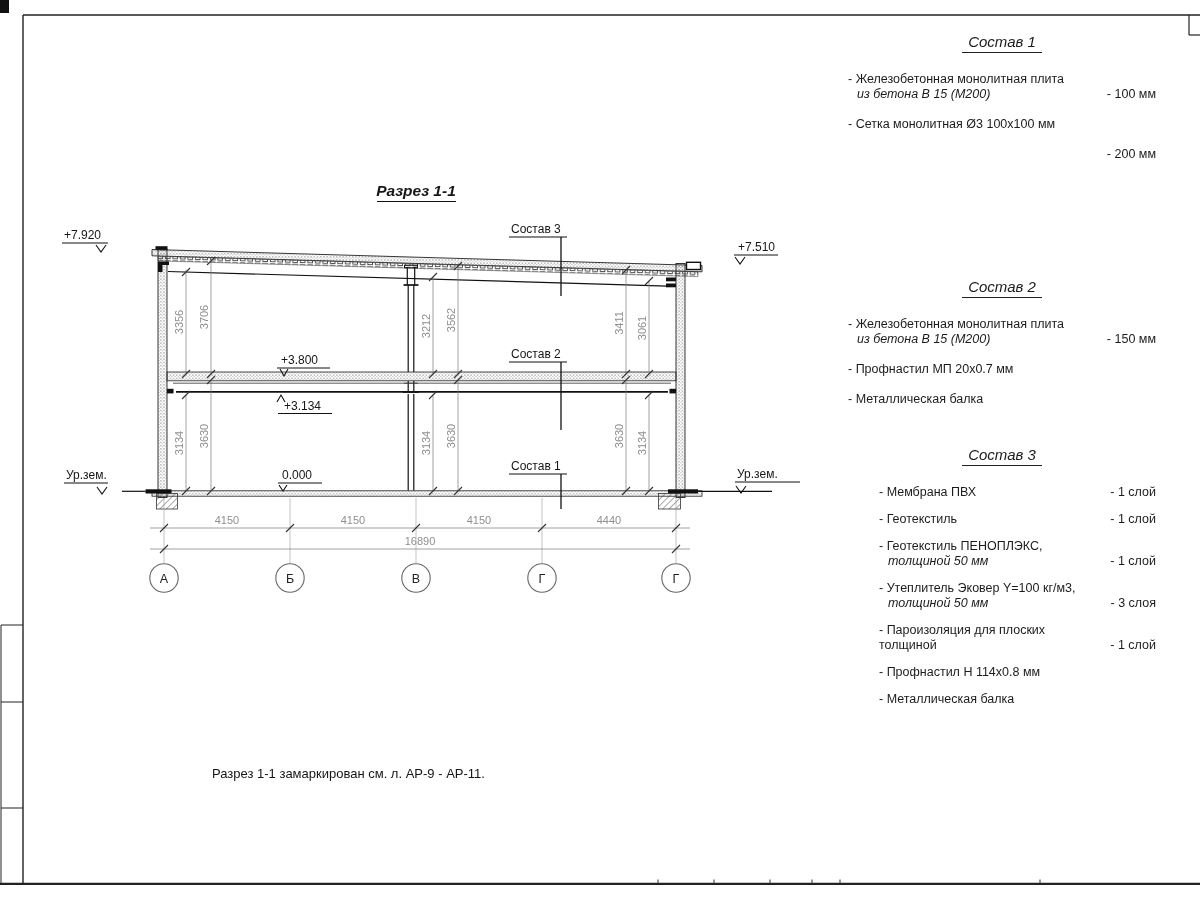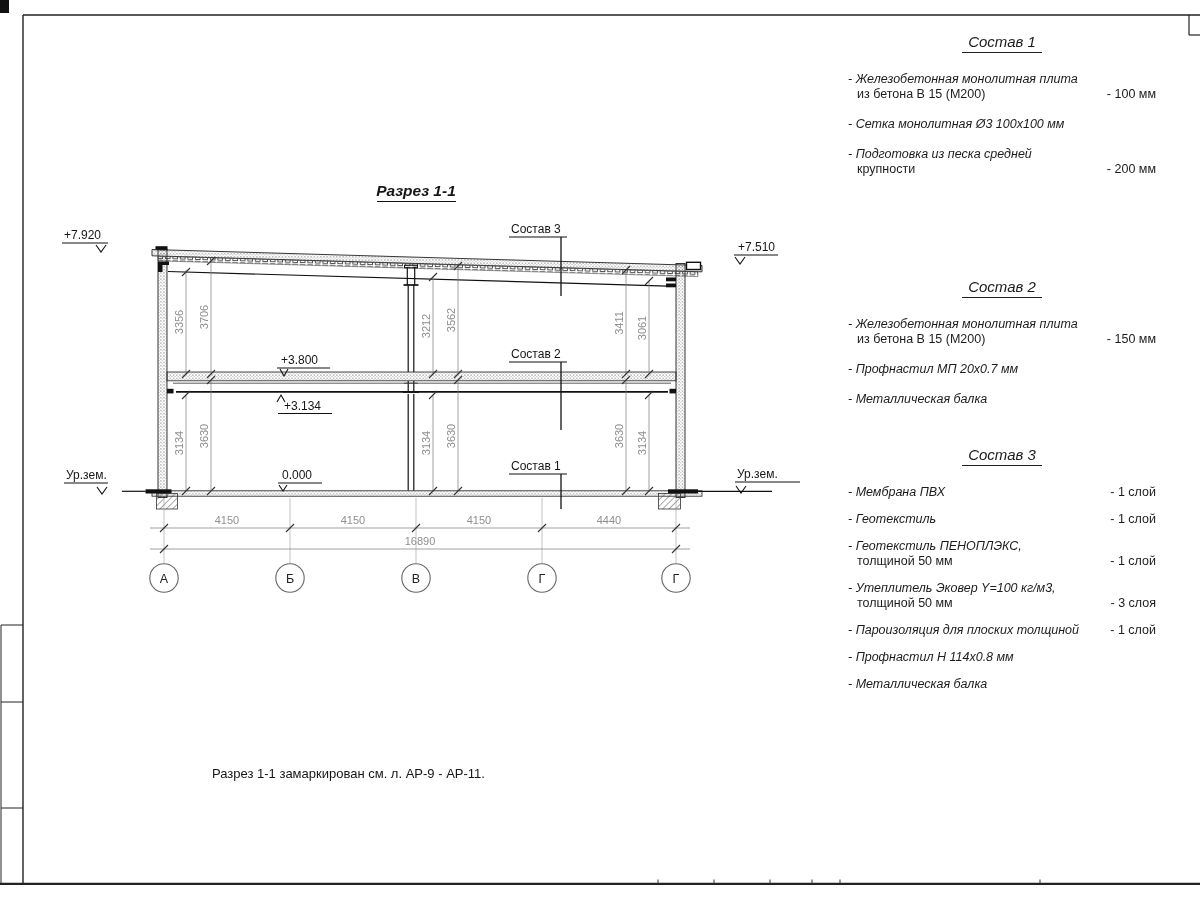--- a/index.html
+++ b/index.html
@@ -19,24 +19,24 @@
   .mid{stroke:#111;stroke-width:1.2;fill:none;}
   .thick{stroke:#111;stroke-width:1.7;fill:none;}
   .lead{stroke:#111;stroke-width:1.3;fill:none;}
   .frame{stroke:#222;fill:none;}
   .specs{position:absolute;left:848px;top:0;width:308px;color:#1c1c1c;font-size:12.5px;}
   .spec-block{position:absolute;left:0;width:308px;}
   #s1{top:33px}#s2{top:278px}#s3{top:446px}
   .spec-title{text-align:center;font-style:italic;font-size:15px;margin:0 0 22px 0;}
   .spec-title span{border-bottom:1.2px solid #222;padding:0 6px 2px;}
   .spec-item{display:flex;margin-bottom:15px;line-height:15px;}
-  #s3 .spec-item{margin-bottom:12px;}
+  #s3 .spec-item{margin-bottom:12px;margin-left:31px;}
   .txt{flex:1;}
-  .l1{display:block;font-style:italic;}
-  .l2{display:block;padding-left:9px;}
+  .l1{display:block;}
+  .l2{display:block;padding-left:9px;font-style:italic;}
   .val{margin-left:auto;align-self:flex-end;white-space:nowrap;padding-left:6px;}
 </style>
 </head>
 <body>
 
 <div class="page">
 
 <svg width="1200" height="900" viewBox="0 0 1200 900">
   <defs>
     <pattern id="stip" width="3.2" height="3.2" patternUnits="userSpaceOnUse">
@@ -270,24 +270,20 @@
             <span class="l2">из бетона В 15 (М200)</span>
           </span>
       <span class="val">- 100 мм</span>
     </div>
     <div class="spec-item">
       <span class="txt">
             <span class="l1">- Сетка монолитная Ø3 100х100 мм</span>
           </span>
     </div>
     <div class="spec-item">
-      <span class="txt">
-            <span class="l1">- Подготовка из песка средней</span>
-            <span class="l2">крупности</span>
-          </span>
       <span class="val">- 200 мм</span>
     </div>
   </div>
 
   <div class="spec-block" id="s2">
     <p class="spec-title"><span>Состав 2</span></p>
     <div class="spec-item">
       <span class="txt">
             <span class="l1">- Железобетонная монолитная плита</span>
             <span class="l2">из бетона В 15 (М200)</span>

